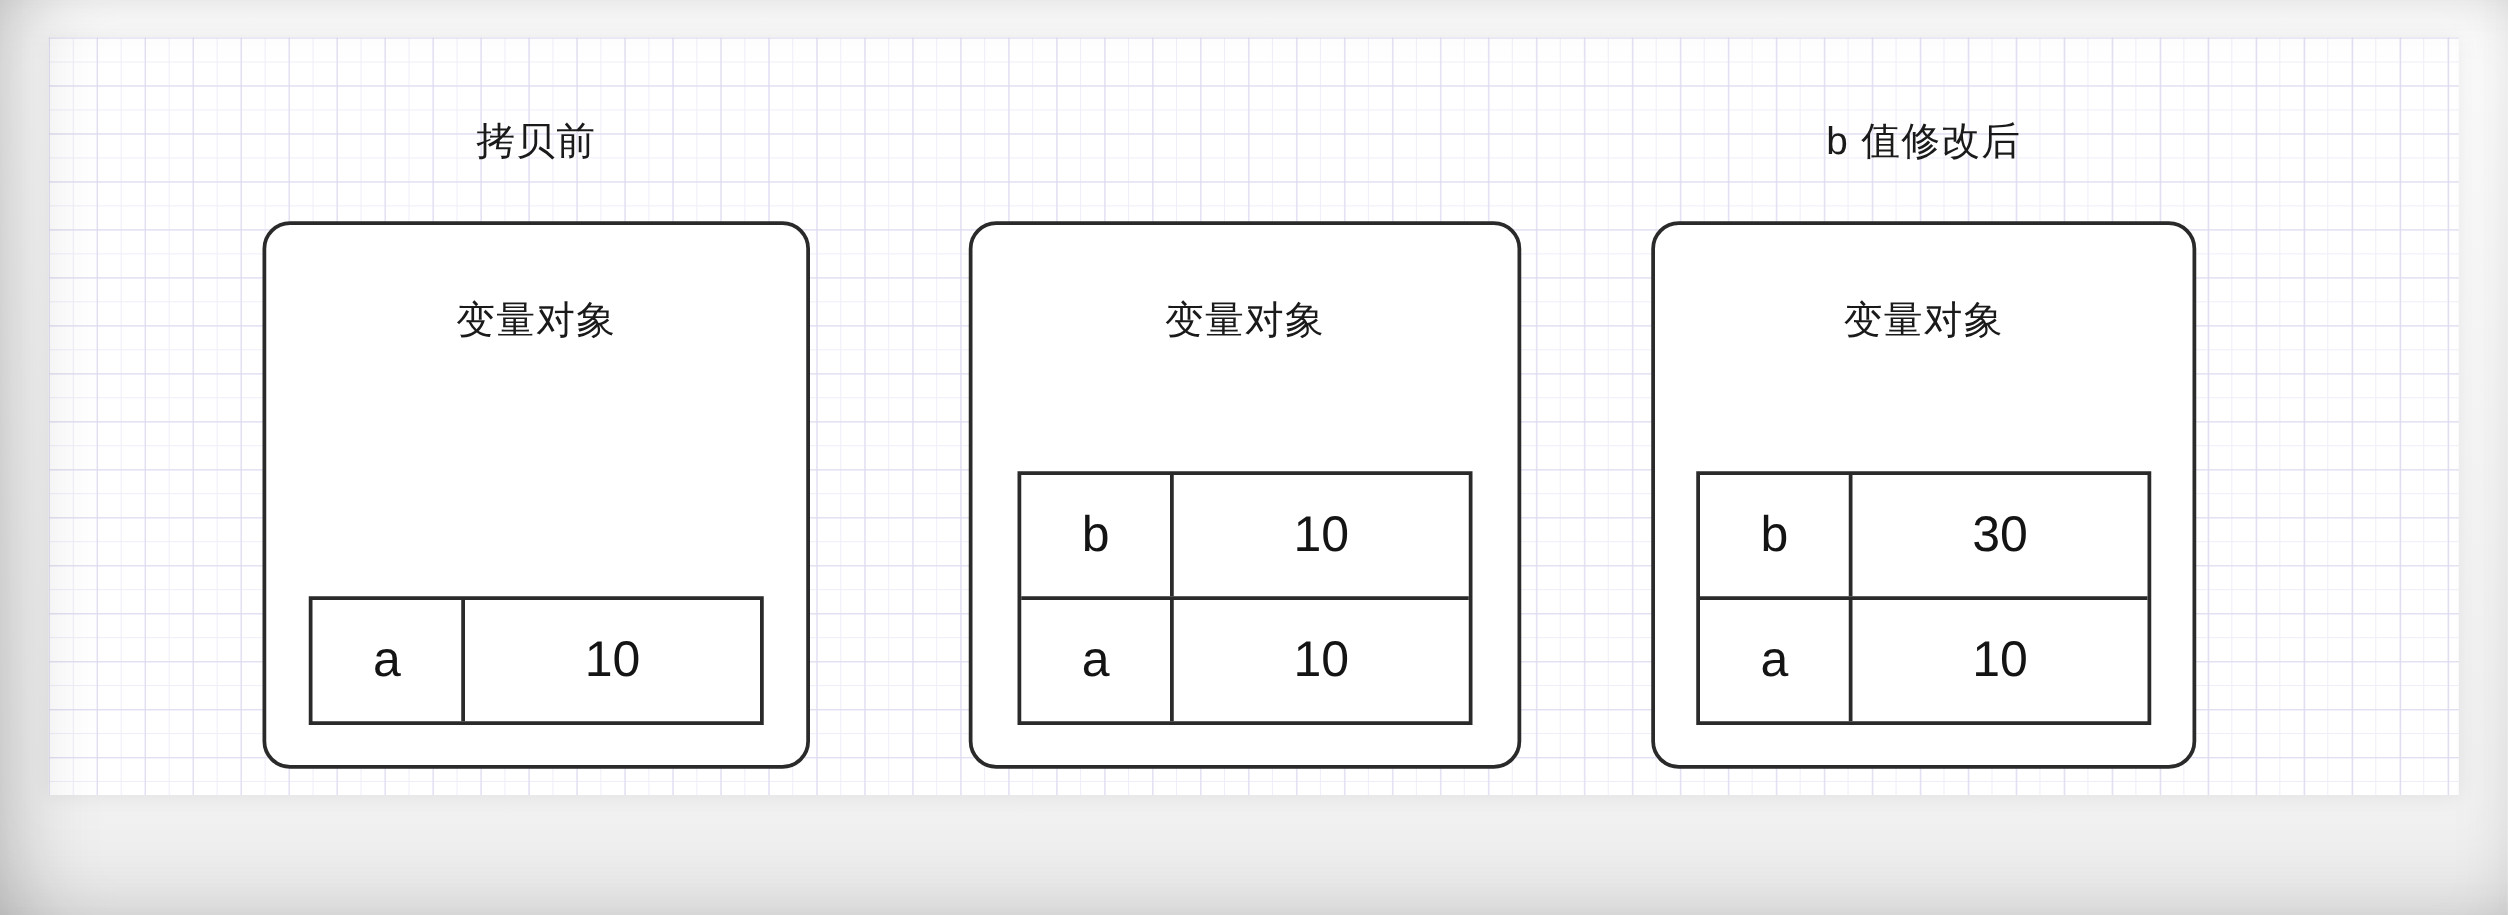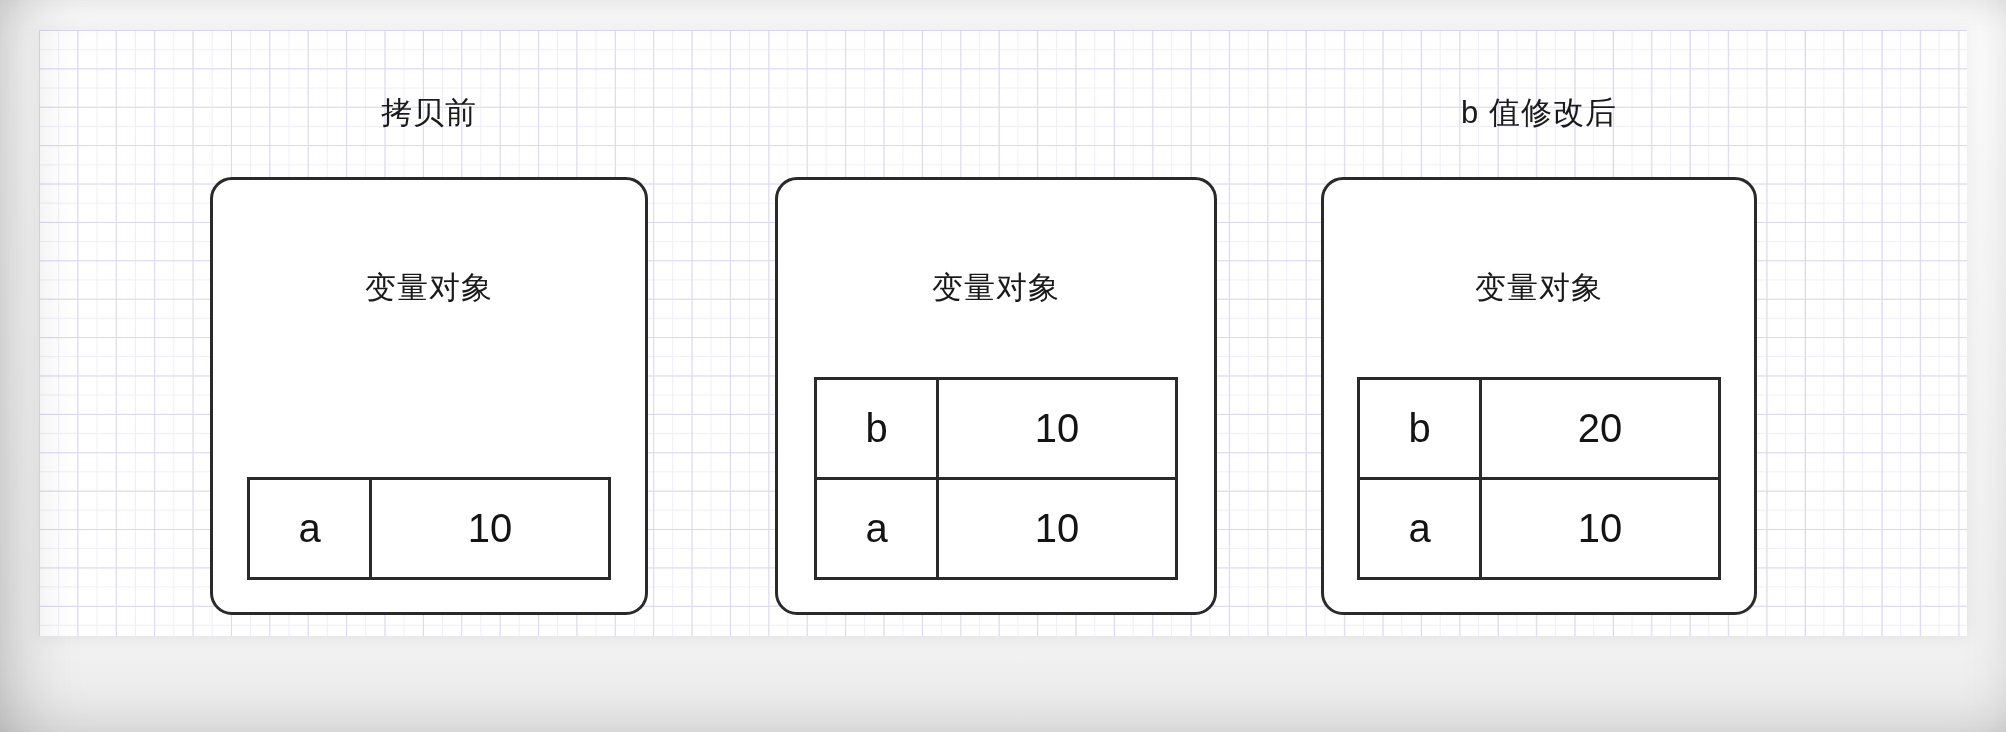--- a/index.html
+++ b/index.html
@@ -61,21 +61,21 @@
     position: absolute;
     top: 147px;
     height: 438px;
     background: #ffffff;
     border: 3.5px solid var(--shape-border-color, #2a2a2a);
     border-radius: 22px;
     box-sizing: border-box;
   }
   .vo-box-label {
     display: block;
-    margin-top: 88px;
+    margin-top: 56px;
     text-align: center;
     font-size: 31px;
     letter-spacing: 1px;
     line-height: 40px;
   }
   .vo-table {
     position: absolute;
     left: 50%;
     transform: translateX(-50%);
     width: 364px;
@@ -146,21 +146,21 @@
       </div>
     </div>
   </div>
 
   <div class="panel-title p2">b 值修改后</div>
   <div class="vo-box p2">
     <span class="vo-box-label">变量对象</span>
     <div class="vo-table rows-2">
       <div class="vo-row">
         <div class="vo-cell name">b</div>
-        <div class="vo-cell value">20</div>
+        <div class="vo-cell value">30</div>
       </div>
       <div class="vo-row">
         <div class="vo-cell name">a</div>
         <div class="vo-cell value">10</div>
       </div>
     </div>
   </div>
 
 </div>
 

